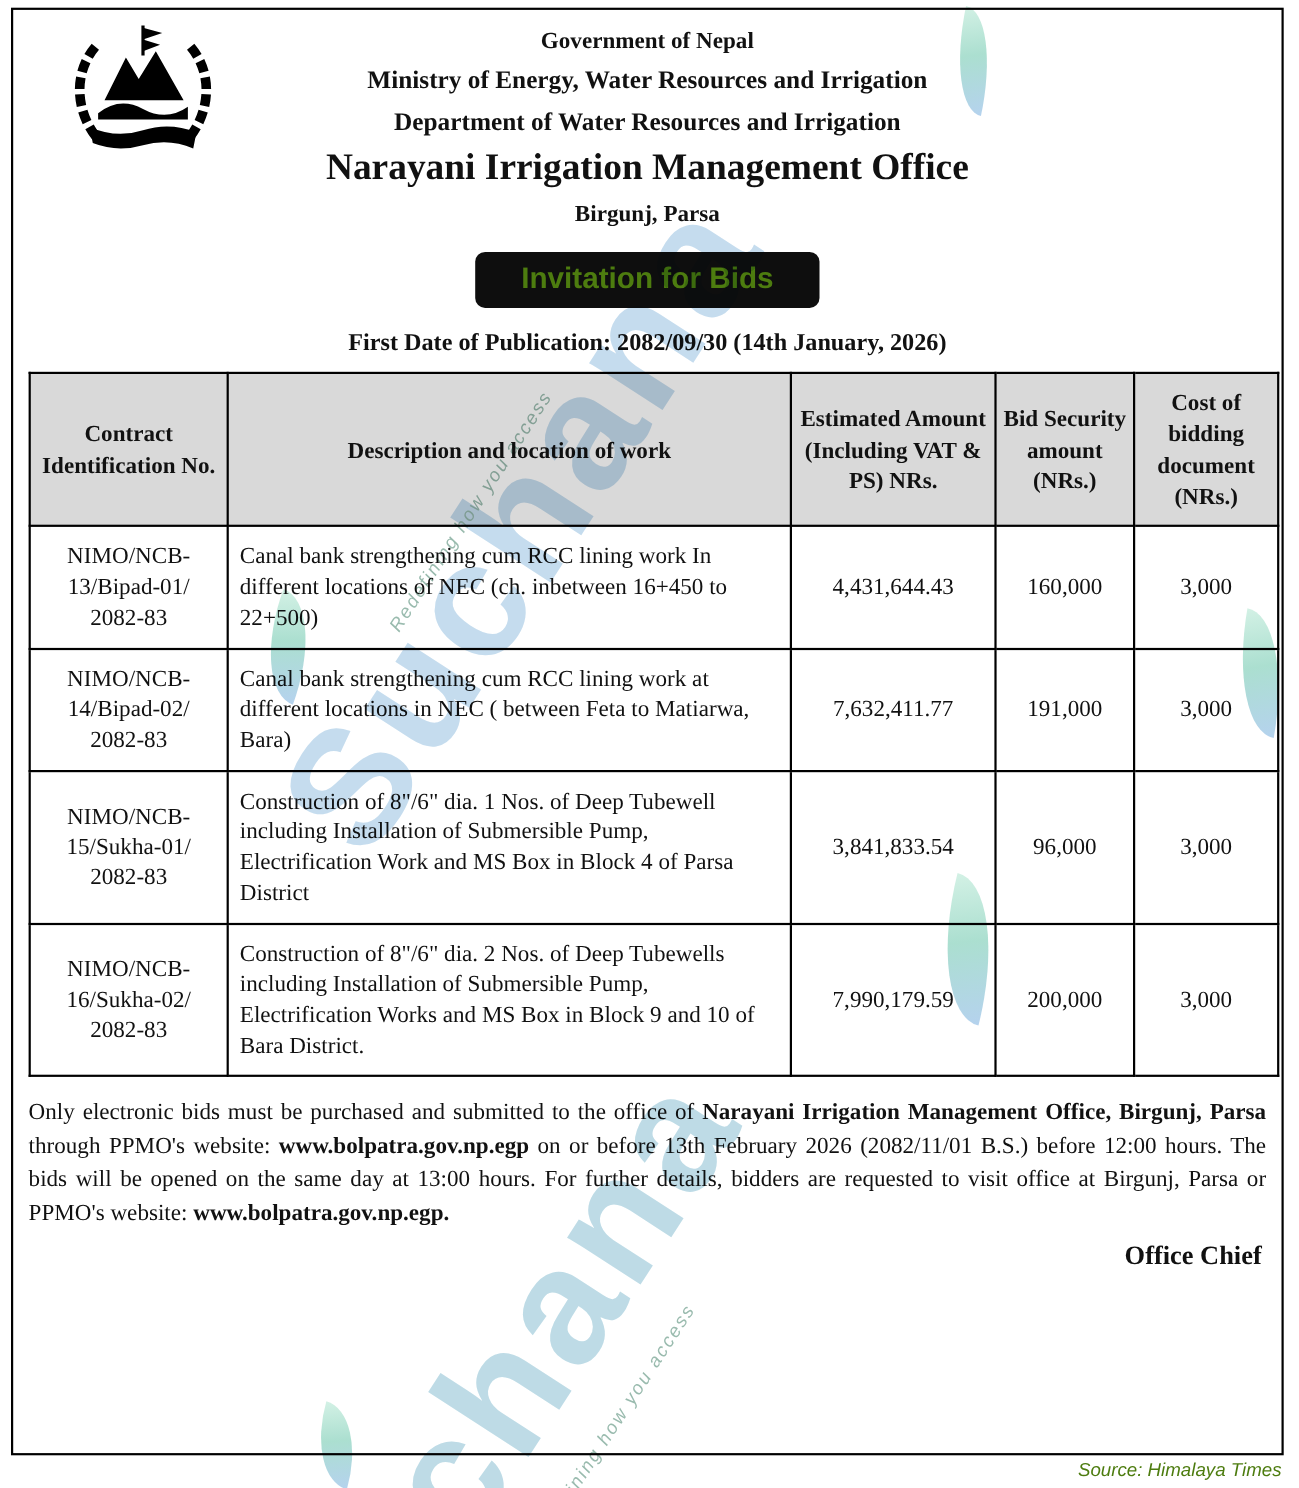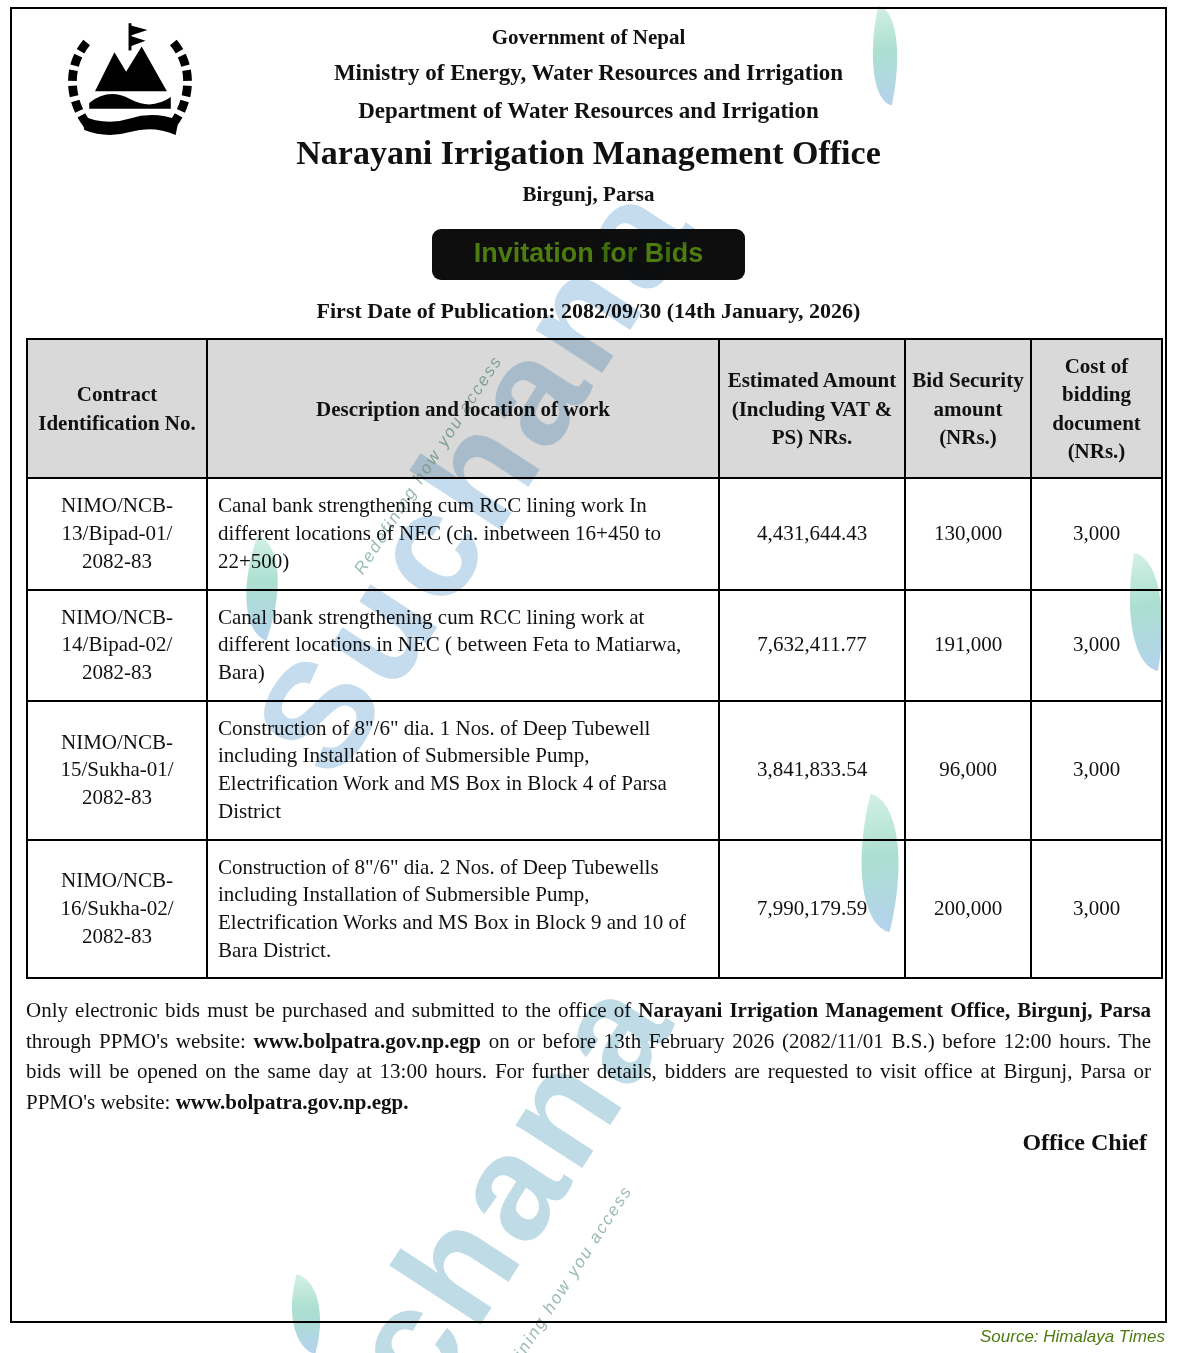--- a/index.html
+++ b/index.html
@@ -196,21 +196,21 @@
           <th>Cost of bidding document (NRs.)</th>
         </tr>
       </thead>
       <tbody>
         <tr>
           <td class="cid">NIMO/NCB-
 13/Bipad-01/
 2082-83</td>
           <td class="desc">Canal bank strengthening cum RCC lining work In different locations of NEC (ch. inbetween 16+450 to 22+500)</td>
           <td class="num">4,431,644.43</td>
-          <td class="num">130,000</td>
+          <td class="num">160,000</td>
           <td class="num">3,000</td>
         </tr>
         <tr>
           <td class="cid">NIMO/NCB-
 14/Bipad-02/
 2082-83</td>
           <td class="desc">Canal bank strengthening cum RCC lining work at different locations in NEC ( between Feta to Matiarwa, Bara)</td>
           <td class="num">7,632,411.77</td>
           <td class="num">191,000</td>
           <td class="num">3,000</td>

